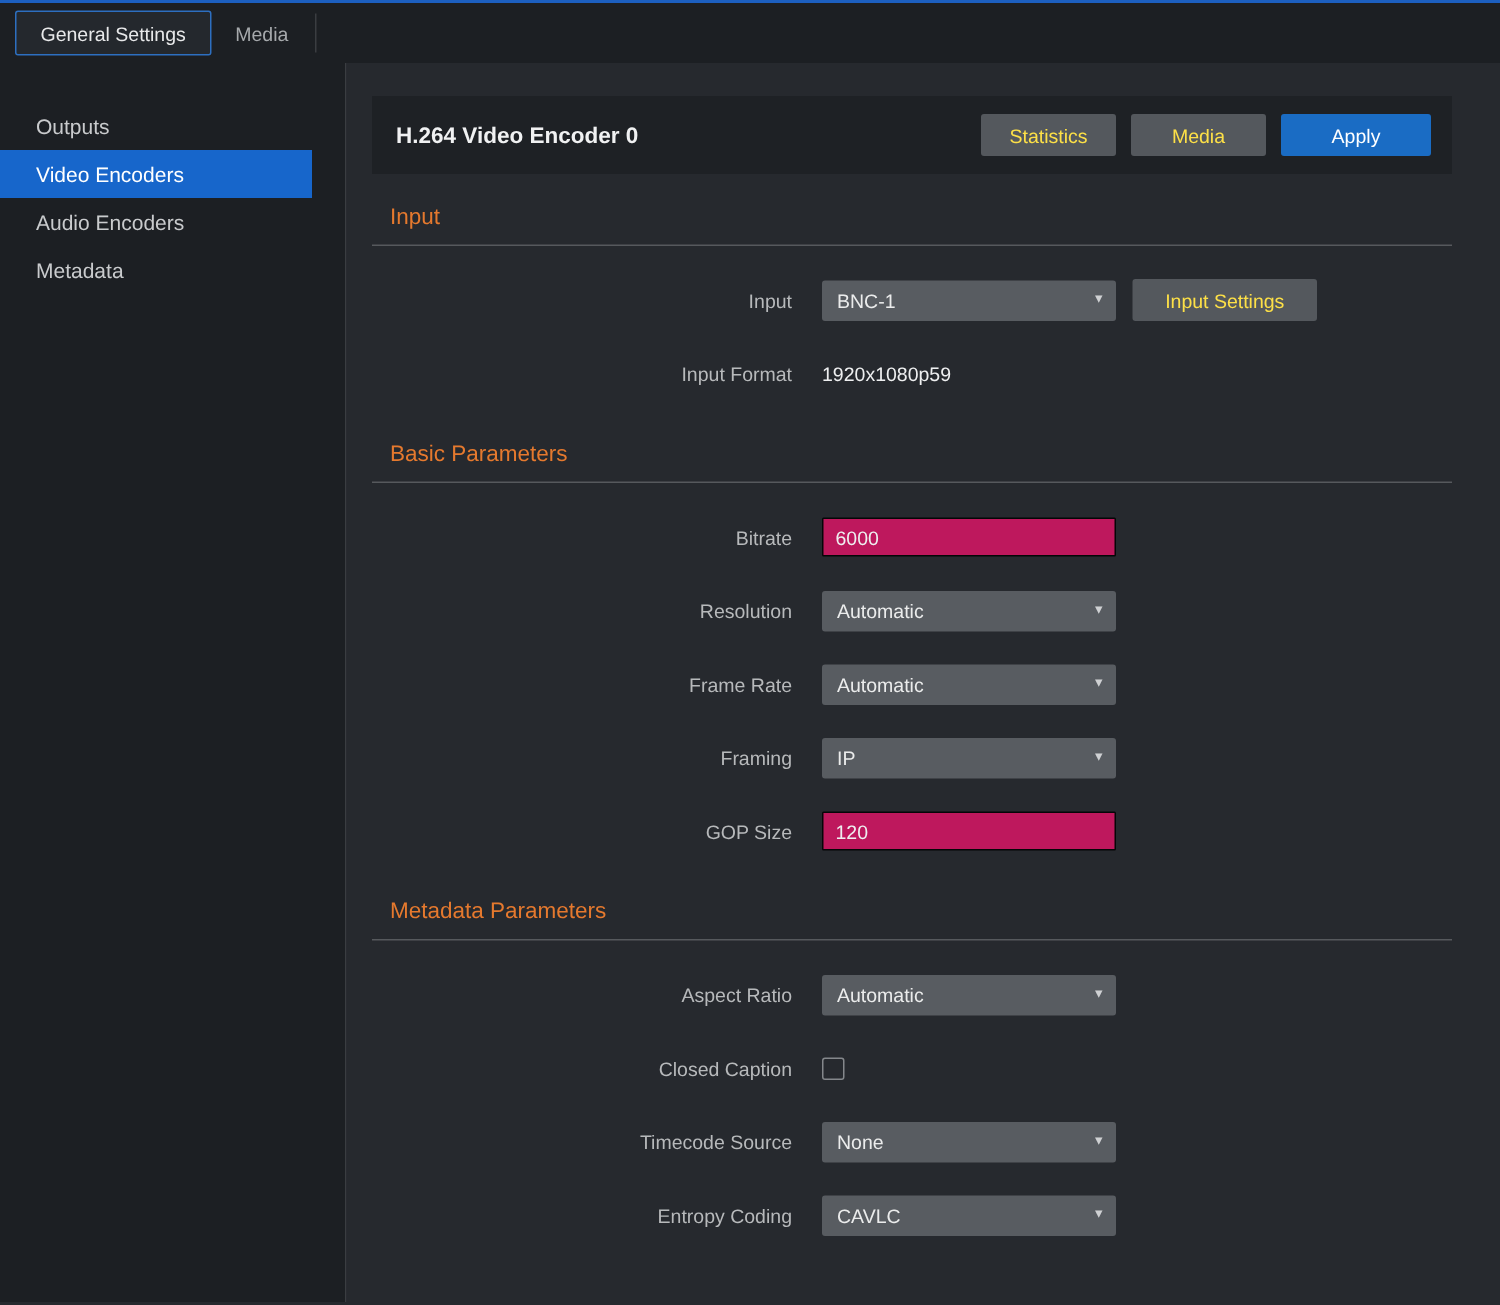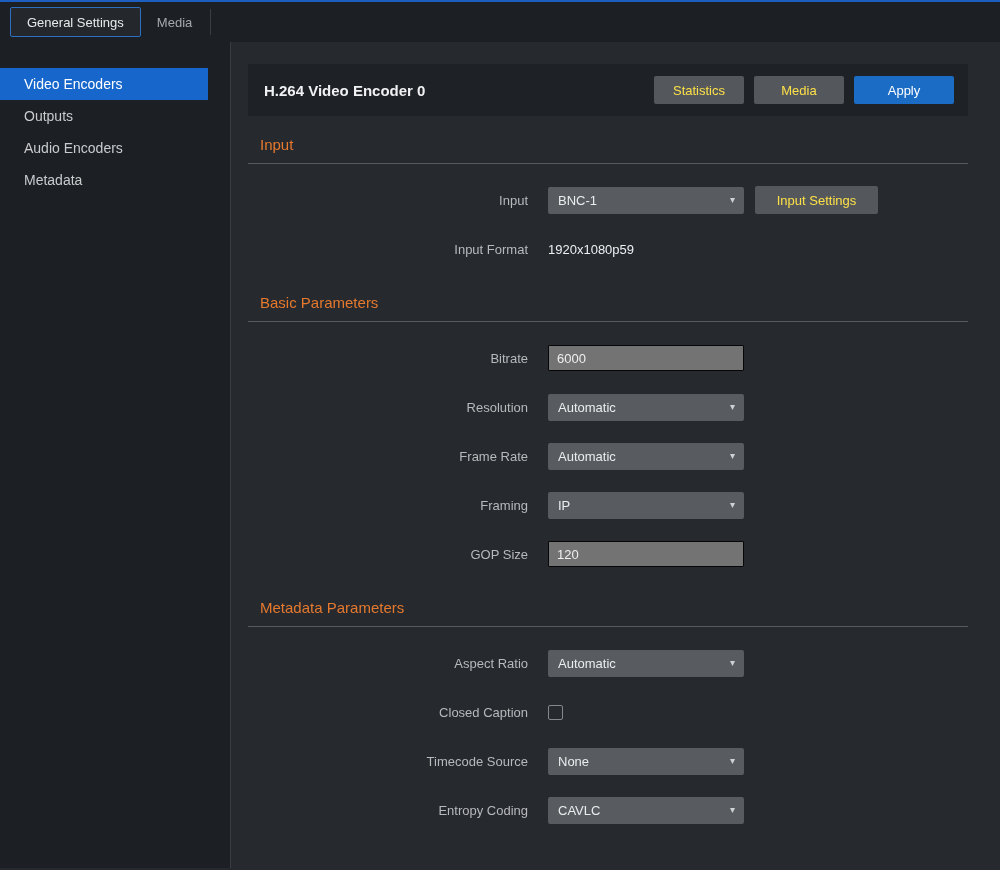--- a/index.html
+++ b/index.html
@@ -45,21 +45,21 @@
   .row { display:flex; align-items:center; height:28px; margin-bottom:21px; }
   .label { width:300px; flex:none; text-align:right; padding-right:20px;
            color:#b7b9bb; font-size:13px; }
 
   .select { width:196px; height:27px; background:#585c61; border-radius:2px;
             display:flex; align-items:center; justify-content:space-between;
             padding:0 9px 0 10px; cursor:pointer; flex:none; }
   .select-value { color:#ebecec; font-size:13px; }
   .caret { color:#cfd1d3; font-size:10px; line-height:1; }
 
-  .text-input { width:196px; height:26px; background:#737373; border:1px solid #050607;
+  .text-input { width:196px; height:26px; background:#be185d; border:1px solid #050607;
                 color:#eeeff0; font-size:13px; padding:0 8px; border-radius:1px;
                 font-family:"Liberation Sans",sans-serif; flex:none; }
 
   .static-value { color:#eeeff0; font-size:13px; }
 
   .checkbox { width:15px; height:15px; border:1px solid #84878b; border-radius:2px;
               background:#26292e; cursor:pointer; }
 
   .row-btn { margin-left:11px; min-width:123px;text-align:center; }
 </style>
@@ -72,22 +72,22 @@
   </div>
   <div class="tab">
     <span>Media</span>
   </div>
   <div class="tab-sep"></div>
 </div>
 
 <div class="layout">
 
   <aside class="sidebar">
+    <div class="side-item">Outputs</div>
     <div class="side-item active">Video Encoders</div>
-    <div class="side-item">Outputs</div>
     <div class="side-item">Audio Encoders</div>
     <div class="side-item">Metadata</div>
   </aside>
 
   <main>
 
     <div class="panel-header">
       <div class="panel-title">H.264 Video Encoder 0</div>
       <div class="header-btns">
         <button class="btn">Statistics</button>

